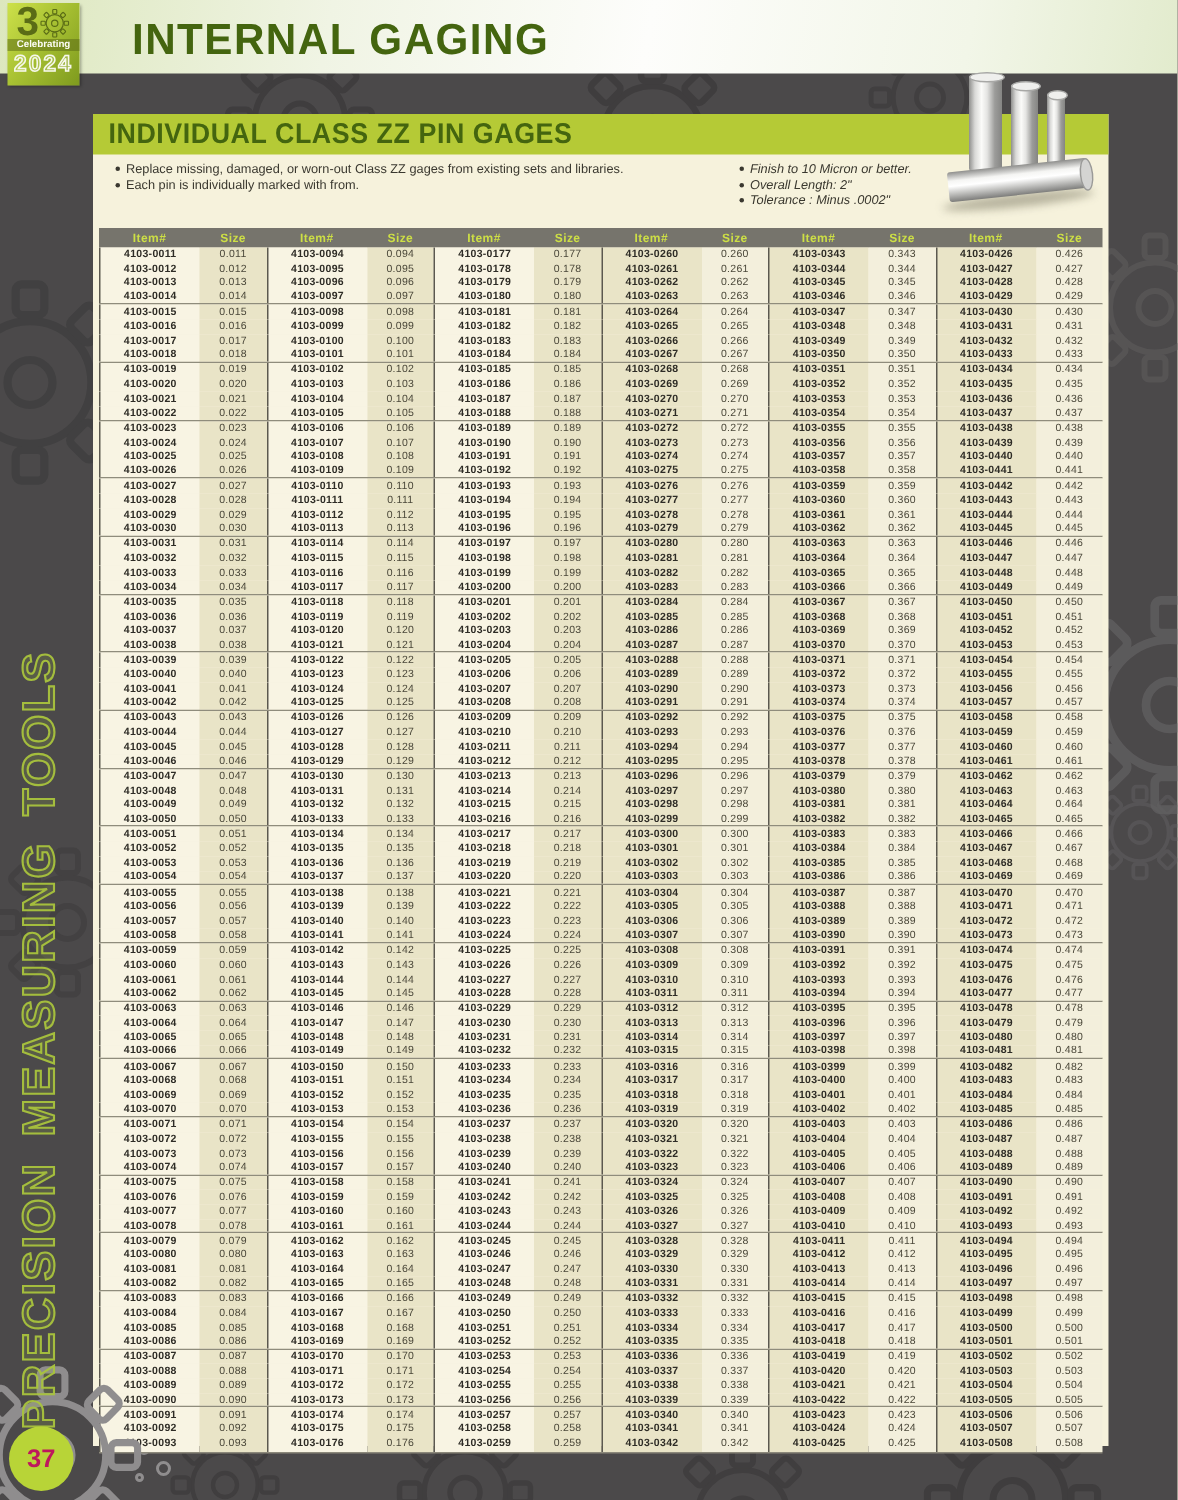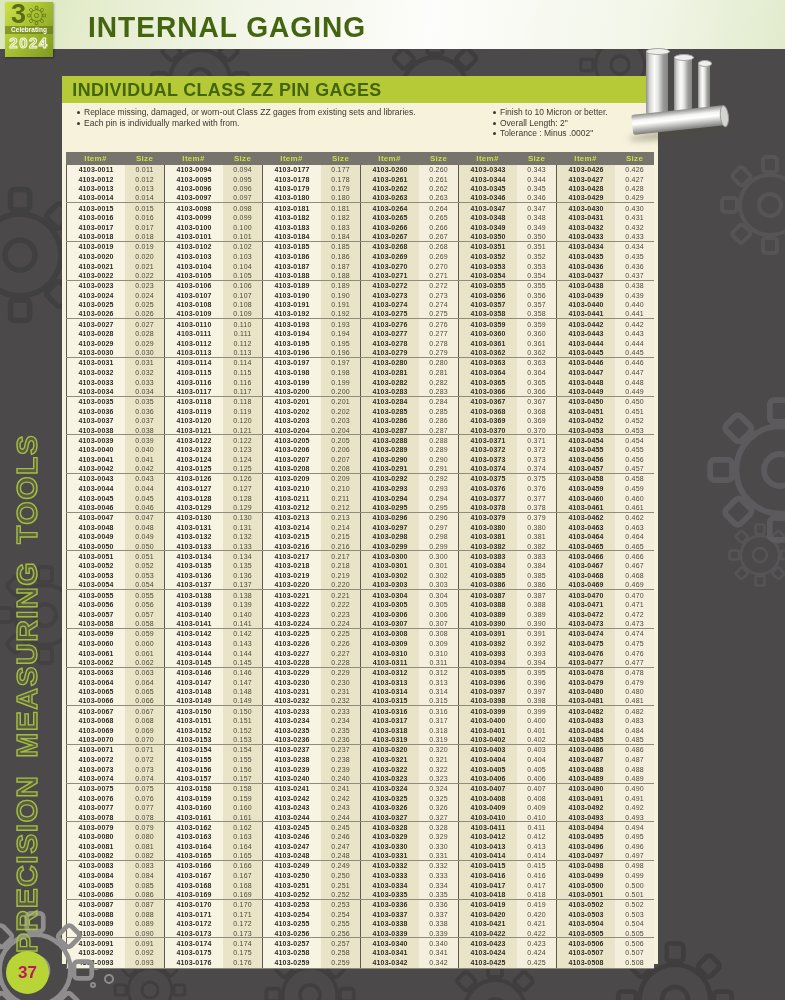--- a/index.html
+++ b/index.html
@@ -58,38 +58,38 @@
     position:absolute;left:6px;top:951px;width:43px;height:43px;z-index:4;
     border-radius:50%;background:var(--pgnum);
     display:flex;align-items:center;justify-content:center;
     font-size:17px;font-weight:bold;color:#be185d;
   }
   
   .gear{position:absolute;z-index:0;}
   .dotc{position:absolute;border:2px solid #8f8d8e;border-radius:50%;z-index:1;}
   
   .panel{
-    position:absolute;left:62px;top:76px;width:596px;height:888px;z-index:2;
+    position:absolute;left:62px;top:76px;width:677px;height:888px;z-index:2;
     background:var(--panel);display:flex;flex-direction:column;
   }
   .section-bar{
     height:27px;background:var(--accent);flex:0 0 27px;
   }
   .section-title{
     font-size:19px;font-weight:bold;color:var(--darkgreen);line-height:27px;
     padding-left:11px;letter-spacing:.4px;transform:scaleX(.94);transform-origin:left center;white-space:nowrap;
   }
   .bullets{display:flex;flex:0 0 37.5px;padding:4px 8px 13px 14px;}
   .bullets ul{list-style:none;font-size:8.5px;line-height:10.5px;color:#3a382f;}
   .bullets ul li{position:relative;padding-left:8px;}
   .bullets ul li::before{
     content:"";position:absolute;left:1px;top:4px;width:3px;height:3px;border-radius:50%;background:#3a382f;
   }
   .bullets .left{flex:0 0 402px;}
-  .bullets .right{margin-left:14px;flex:1;}
+  .bullets .right{margin-left:14px;flex:1;font-style:italic;}
   
   .t-head{
     flex:0 0 13px;margin:0 4px;display:grid;grid-template-columns:repeat(6,67fr 44fr);
     background:var(--thbg);
   }
   .h-cell{
     font-size:8px;font-weight:bold;color:var(--thtx);
     display:flex;align-items:center;justify-content:center;letter-spacing:.3px;
   }
   .t-body{

